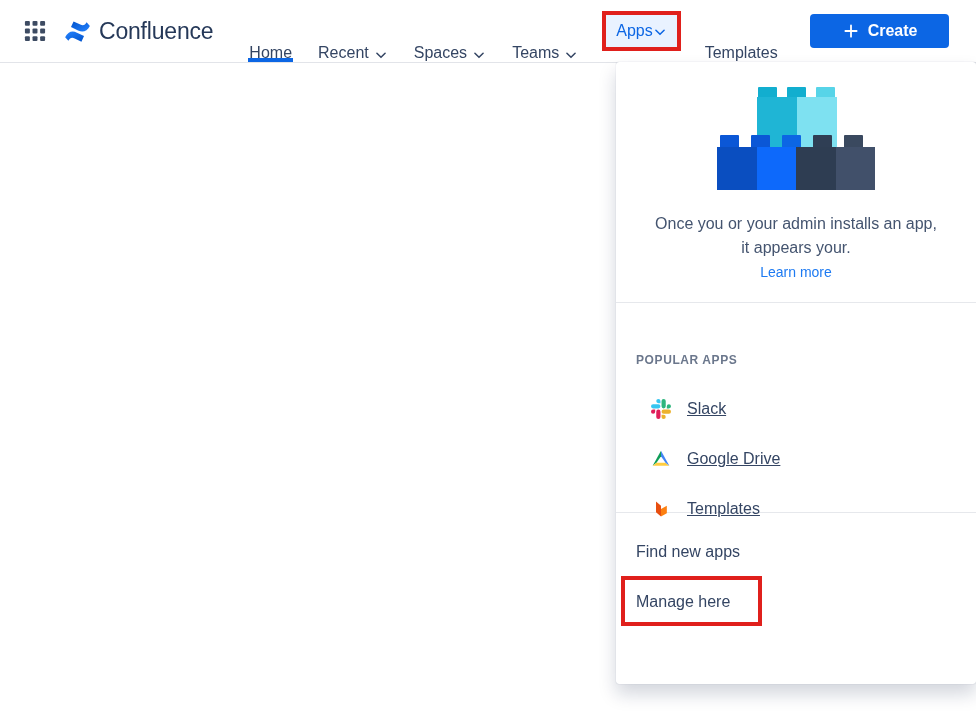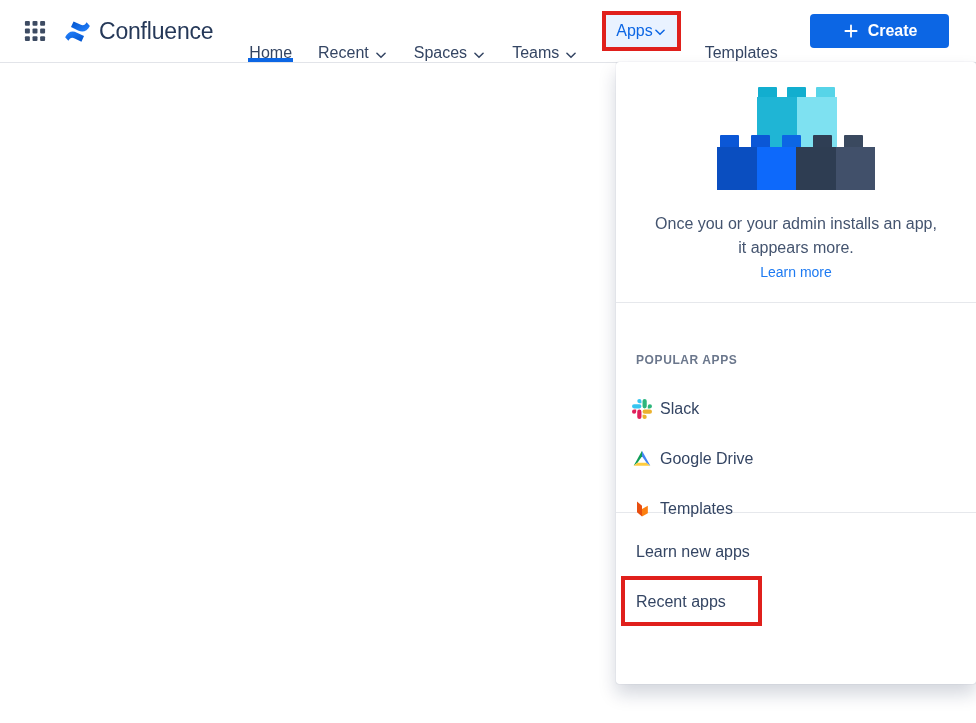--- a/index.html
+++ b/index.html
@@ -39,22 +39,22 @@
     background:#fff;border-radius:3px;z-index:5;
     box-shadow:0 10px 18px rgba(9,30,66,.18),0 0 1px rgba(9,30,66,.3);}
   .promo{height:241px;padding-top:25px;text-align:center;border-bottom:1px solid var(--divider);}
   .promo svg{display:block;margin:0 auto;}
   .promo-text{margin-top:21px;font-size:16px;line-height:24px;color:var(--muted);}
   .learn-more{display:inline-block;font-size:14px;line-height:24px;
     color:var(--link);text-decoration:none;cursor:pointer;}
   .popular{height:210px;padding:26px 0 0;border-bottom:1px solid var(--divider);}
   .section-header{height:20px;margin-bottom:11px;padding-left:20px;font-size:12px;
     font-weight:700;letter-spacing:.6px;color:var(--gray);margin-top:24px;}
-  .app-row{display:flex;align-items:center;height:50px;padding:0 16px;gap:8px;
-    font-size:16px;color:var(--navy);cursor:pointer;}
+  .app-row{display:flex;align-items:center;height:50px;padding:0 35px;gap:16px;
+    font-size:16px;color:var(--navy);cursor:pointer;text-decoration:underline;}
   .links{padding-top:14px;position:relative;}
   .link-row{display:flex;align-items:center;height:50px;padding:0 20px;
     font-size:16px;color:var(--navy);text-decoration:none;cursor:pointer;}
   .manage-annotation{position:absolute;left:5px;top:514px;width:141px;height:50px;
     border:4px solid var(--red);pointer-events:none;}
 </style>
 </head>
 <body>
 
 <div class="stage">
@@ -156,21 +156,21 @@
         <rect x="96" y="48" width="19" height="13" rx="1" fill="#2F3E54"></rect>
         <rect x="127" y="48" width="19" height="13" rx="1" fill="#3A495F"></rect>
 
         <rect x="0" y="60" width="40" height="43" fill="#0A4EC0"></rect>
         <rect x="40" y="60" width="39" height="43" fill="#0D69FB"></rect>
         <rect x="79" y="60" width="40" height="43" fill="#2E3D52"></rect>
         <rect x="119" y="60" width="39" height="43" fill="#41506A"></rect>
       </svg>
       <p class="promo-text">
         <span>Once you or your admin installs an app,</span><br>
-        <span>it appears more.</span>
+        <span>it appears your.</span>
       </p>
       <a class="learn-more">Learn more</a>
     </section>
 
     <section class="popular">
       <h3 class="section-header">POPULAR APPS</h3>
 
       <div class="app-row">
         <svg width="20" height="20" viewBox="0 0 24 24">
           <path fill="#E01E5A" d="M5.042 15.165a2.528 2.528 0 0 1-2.52 2.523A2.528 2.528 0 0 1 0 15.165a2.527 2.527 0 0 1 2.522-2.52h2.52v2.52zm1.271 0a2.527 2.527 0 0 1 2.521-2.52 2.527 2.527 0 0 1 2.521 2.52v6.313A2.528 2.528 0 0 1 8.834 24a2.528 2.528 0 0 1-2.521-2.522v-6.313z"></path>
@@ -193,20 +193,20 @@
       <div class="app-row">
         <svg width="20" height="20" viewBox="0 0 24 24">
           <path fill="#E84E0F" d="M6 3 L12 8 L12 21 L6 16 Z"></path>
           <path fill="#FC7F10" d="M12 21 L12 12 L19 8 L19 17 Z"></path>
         </svg>
         <span>Templates</span>
       </div>
     </section>
 
     <section class="links">
-      <a class="link-row">Learn new apps</a>
-      <a class="link-row">Recent apps</a>
+      <a class="link-row">Find new apps</a>
+      <a class="link-row">Manage here</a>
     </section>
 
     <div class="manage-annotation"></div>
   </aside>
 
 </div>
 
 </body></html>

